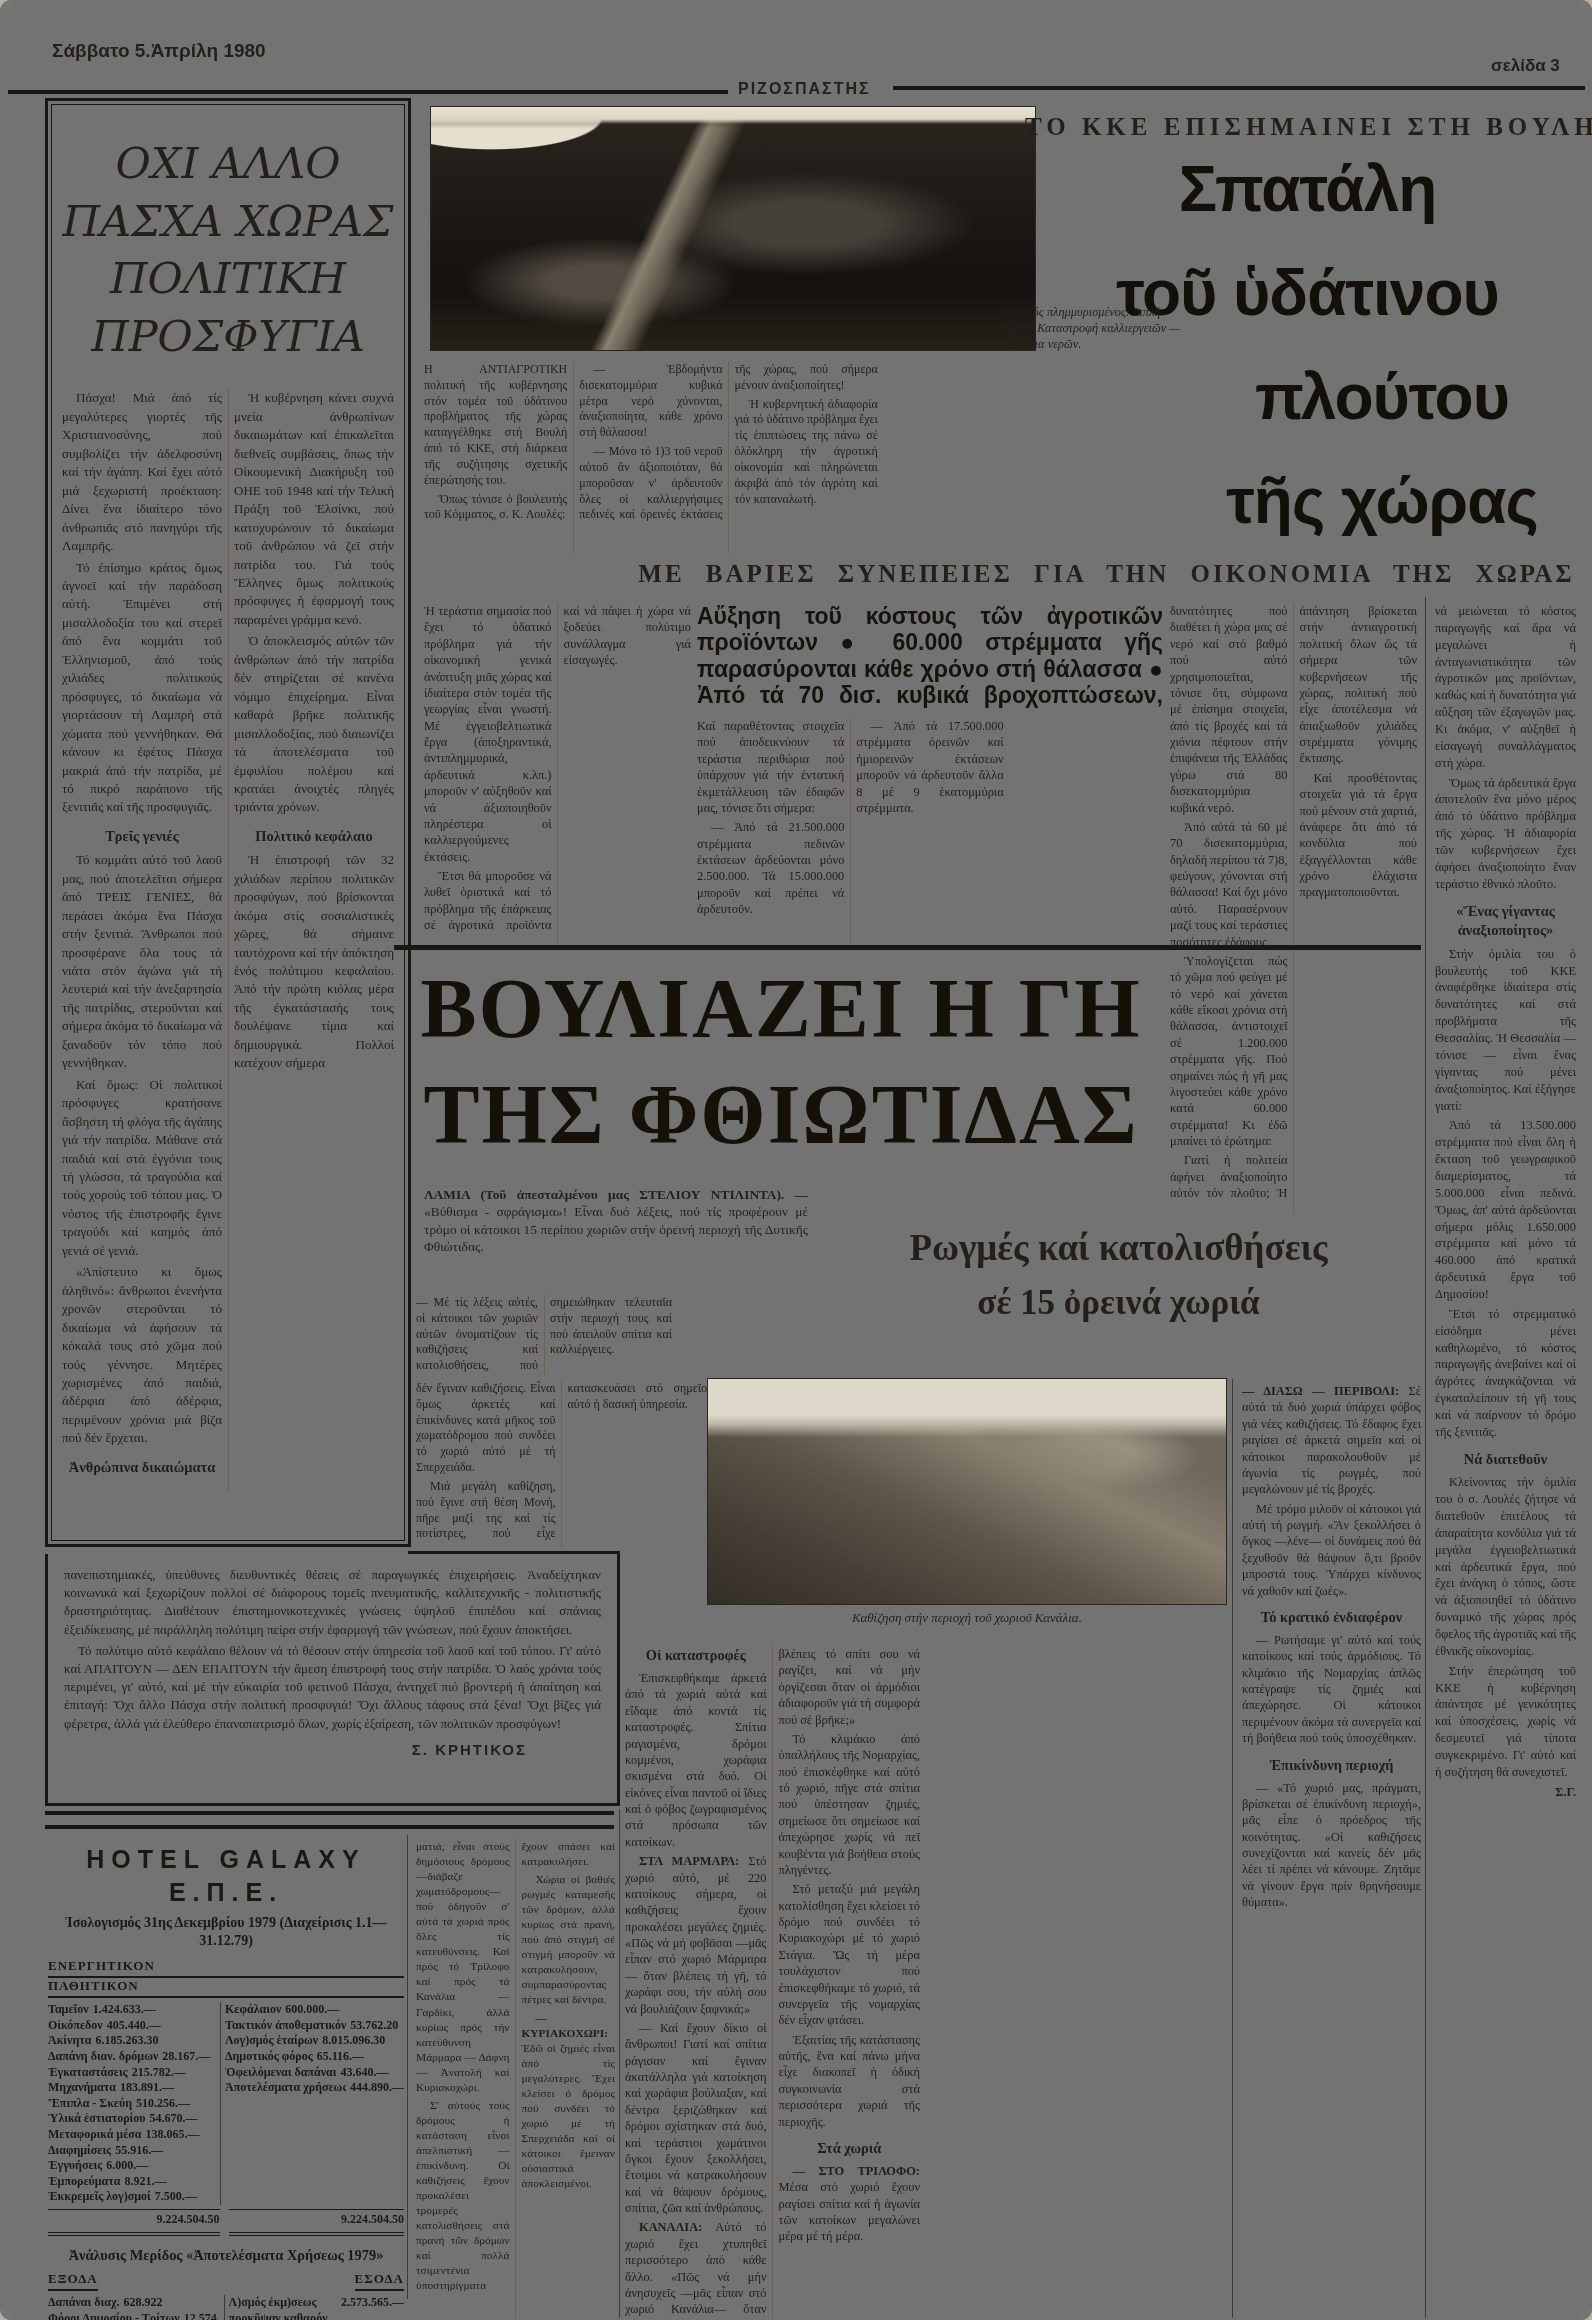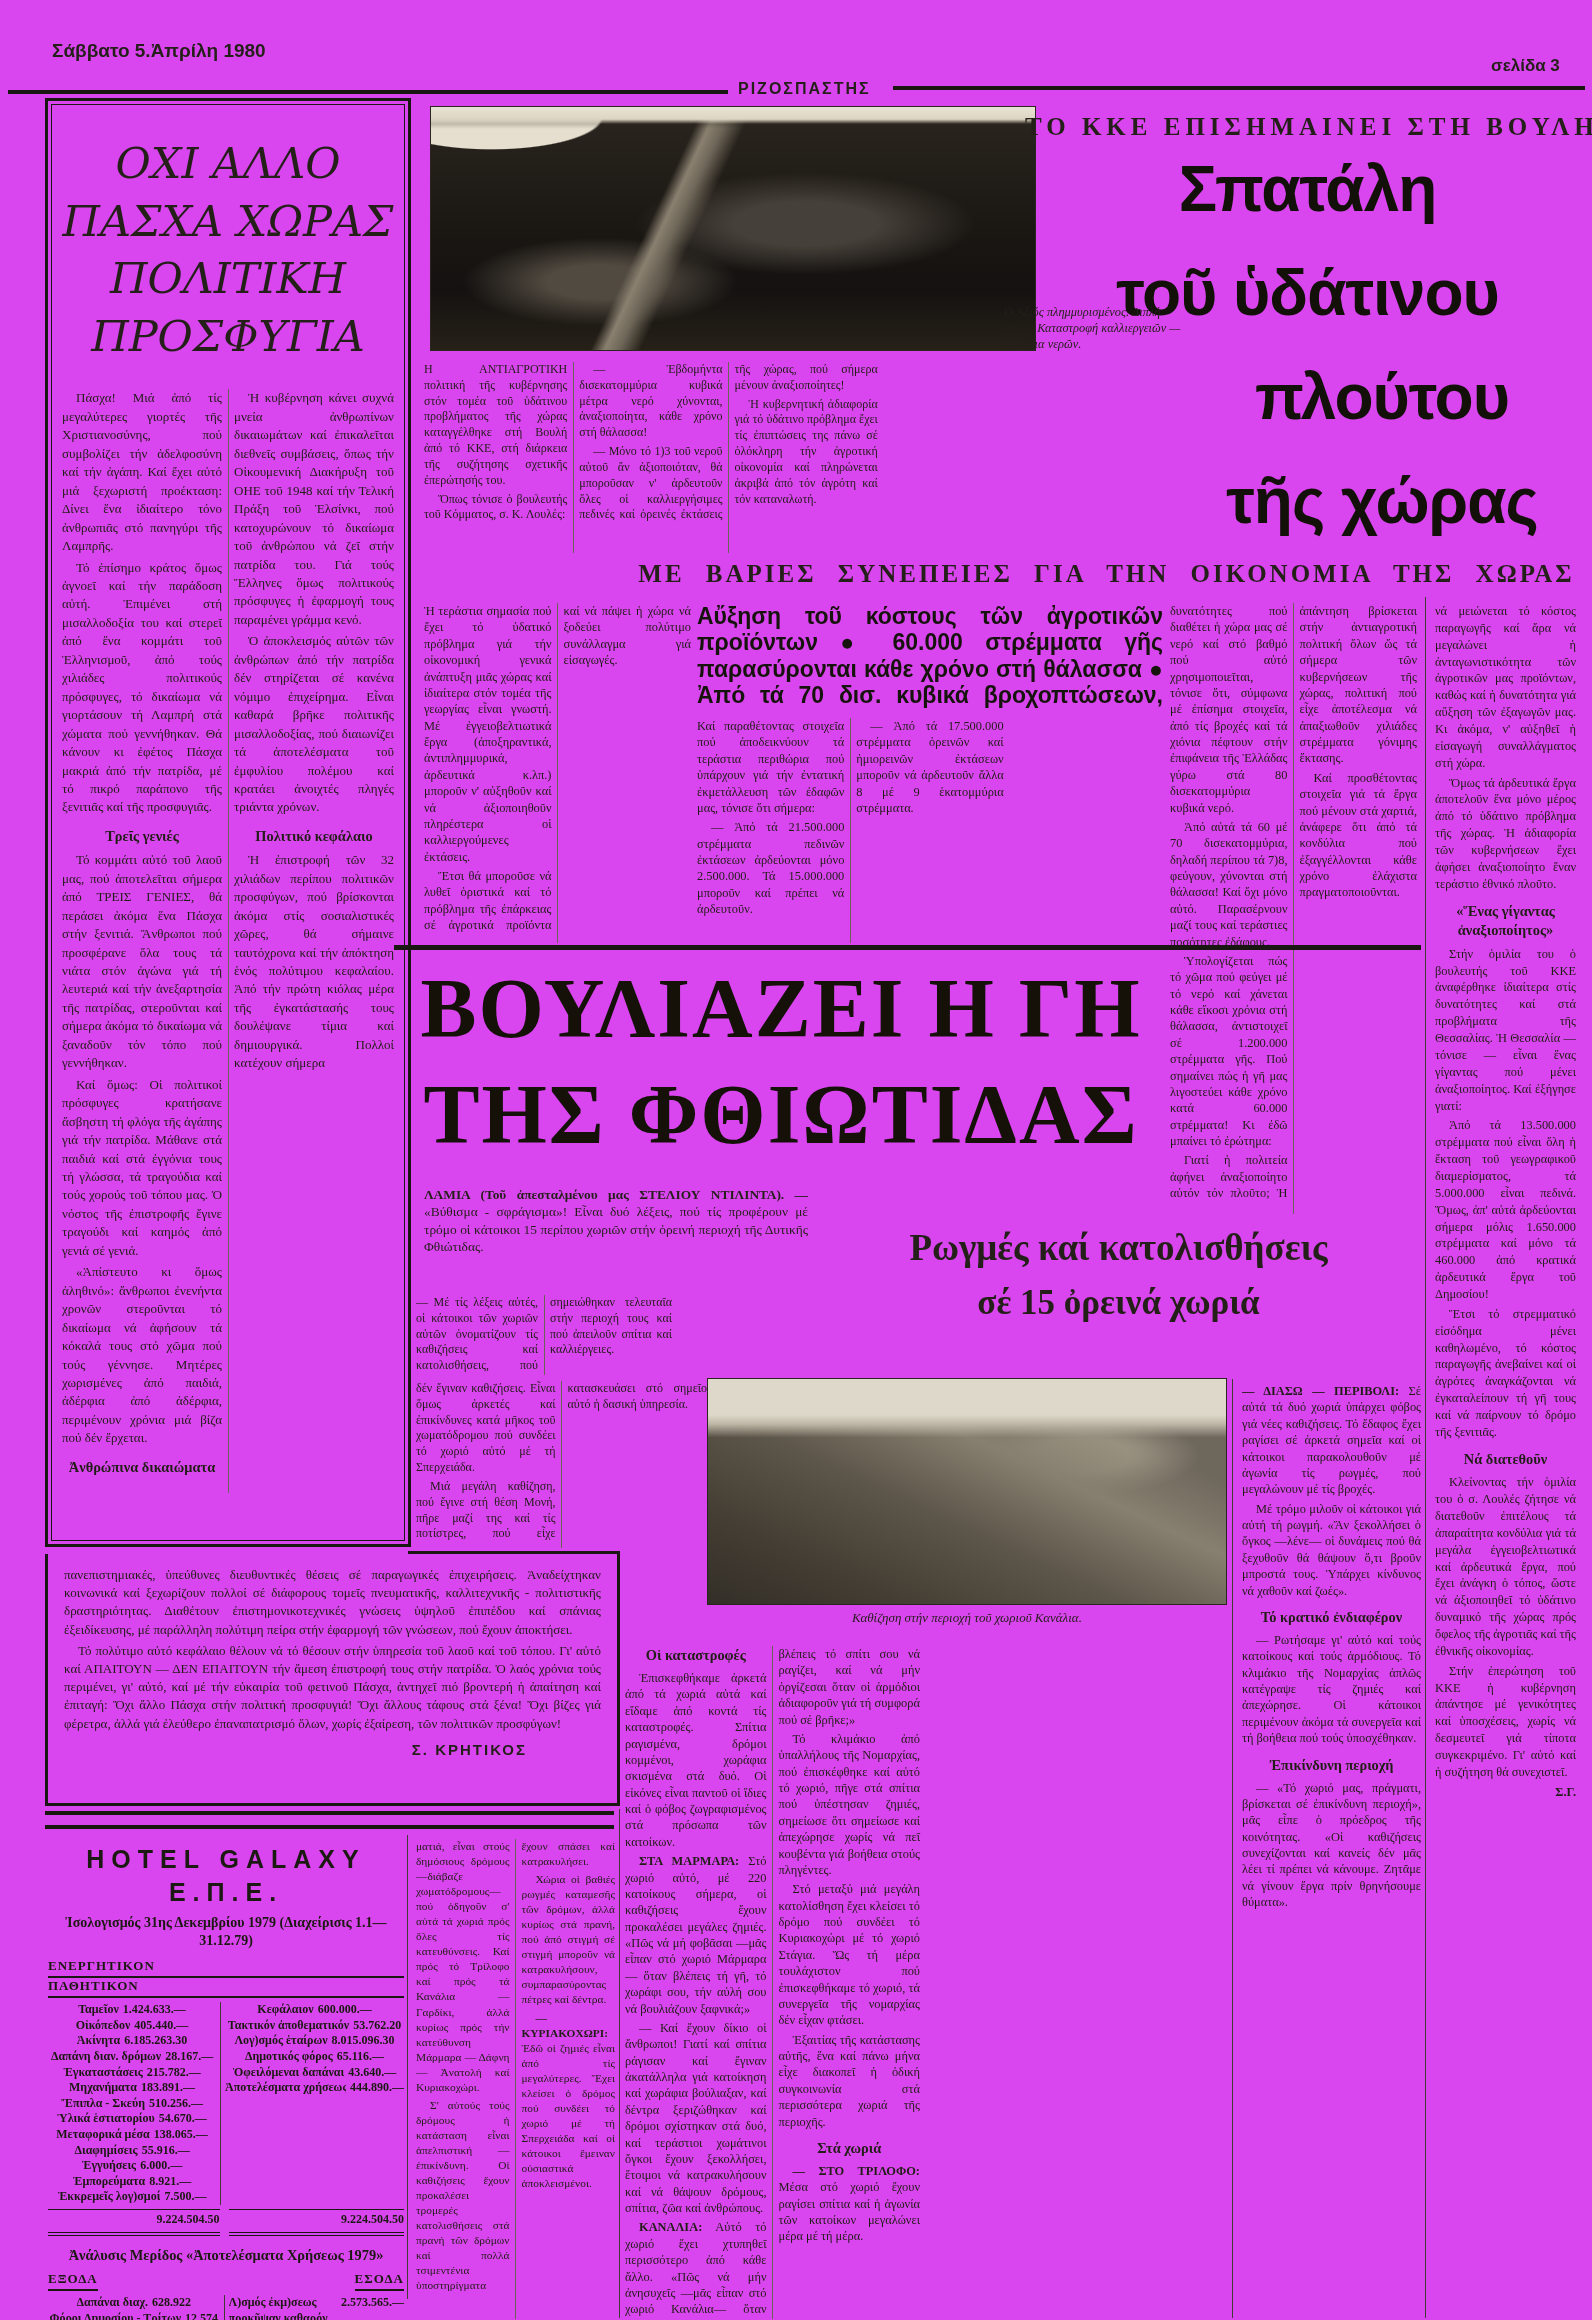--- a/index.html
+++ b/index.html
@@ -1,17 +1,17 @@
 <!DOCTYPE html>
 <html><head>
 <meta charset="utf-8">
 <style>
   html,body{margin:0;padding:0;background:#b9b2a2;}
-  .page{position:relative;width:1592px;height:2320px;background:#d946ef;overflow:hidden;
-        font-family:"Liberation Serif",serif;color:#241f19;}
+  .page{position:relative;width:1592px;height:2320px;background:#737373;overflow:hidden;
+        font-family:"Liberation Serif",serif;color:#241f19;border-radius:11px;}
   .abs{position:absolute;}
   .rule-h{background:#1a1612;}
   .rule-v{background:#3f3a32;width:1px;}
 
   
   .date{font-family:"Liberation Sans",sans-serif;font-weight:bold;font-size:19px;}
   .masthead{font-family:"Liberation Sans",sans-serif;font-weight:bold;font-size:16px;letter-spacing:2px;}
   .pageno{font-family:"Liberation Sans",sans-serif;font-weight:bold;font-size:17px;}
 
   
@@ -65,21 +65,21 @@
 
   
   .gal{font-size:12px;line-height:1.3;color:#1c1812;}
   .gal-title{font-weight:bold;font-size:25px;letter-spacing:7px;text-align:center;font-family:"Liberation Sans",sans-serif;}
   .gal-sub{font-weight:bold;font-size:14px;text-align:center;margin-top:6px;}
   .gal-colhead{font-weight:bold;font-size:13px;letter-spacing:1px;border-bottom:2px solid #1a1612;display:inline-block;padding-bottom:1px;}
   .gal-split{display:flex;}
   .gal-left{width:175px;}
   .gal-right{width:179px;}
   .gal-div{width:1px;background:#3f3a32;margin:0 4px;}
-  .trow{display:flex;justify-content:center;font-weight:bold;}
+  .trow{display:flex;justify-content:flex-start;font-weight:bold;}
   .trow .tl{white-space:nowrap;overflow:hidden;}
   .trow .tv{white-space:nowrap;padding-left:4px;}
   .gal-total{display:flex;justify-content:flex-end;font-weight:bold;border-top:1px solid #1a1612;margin-top:4px;padding-top:2px;}
   .gal-eq{border-bottom:4px double #1a1612;height:3px;margin-top:2px;}
   .gal-sec{font-weight:bold;font-size:14.4px;text-align:center;margin:10px 0 6px;}
 </style>
 </head>
 <body>
 
 <div class="page">

